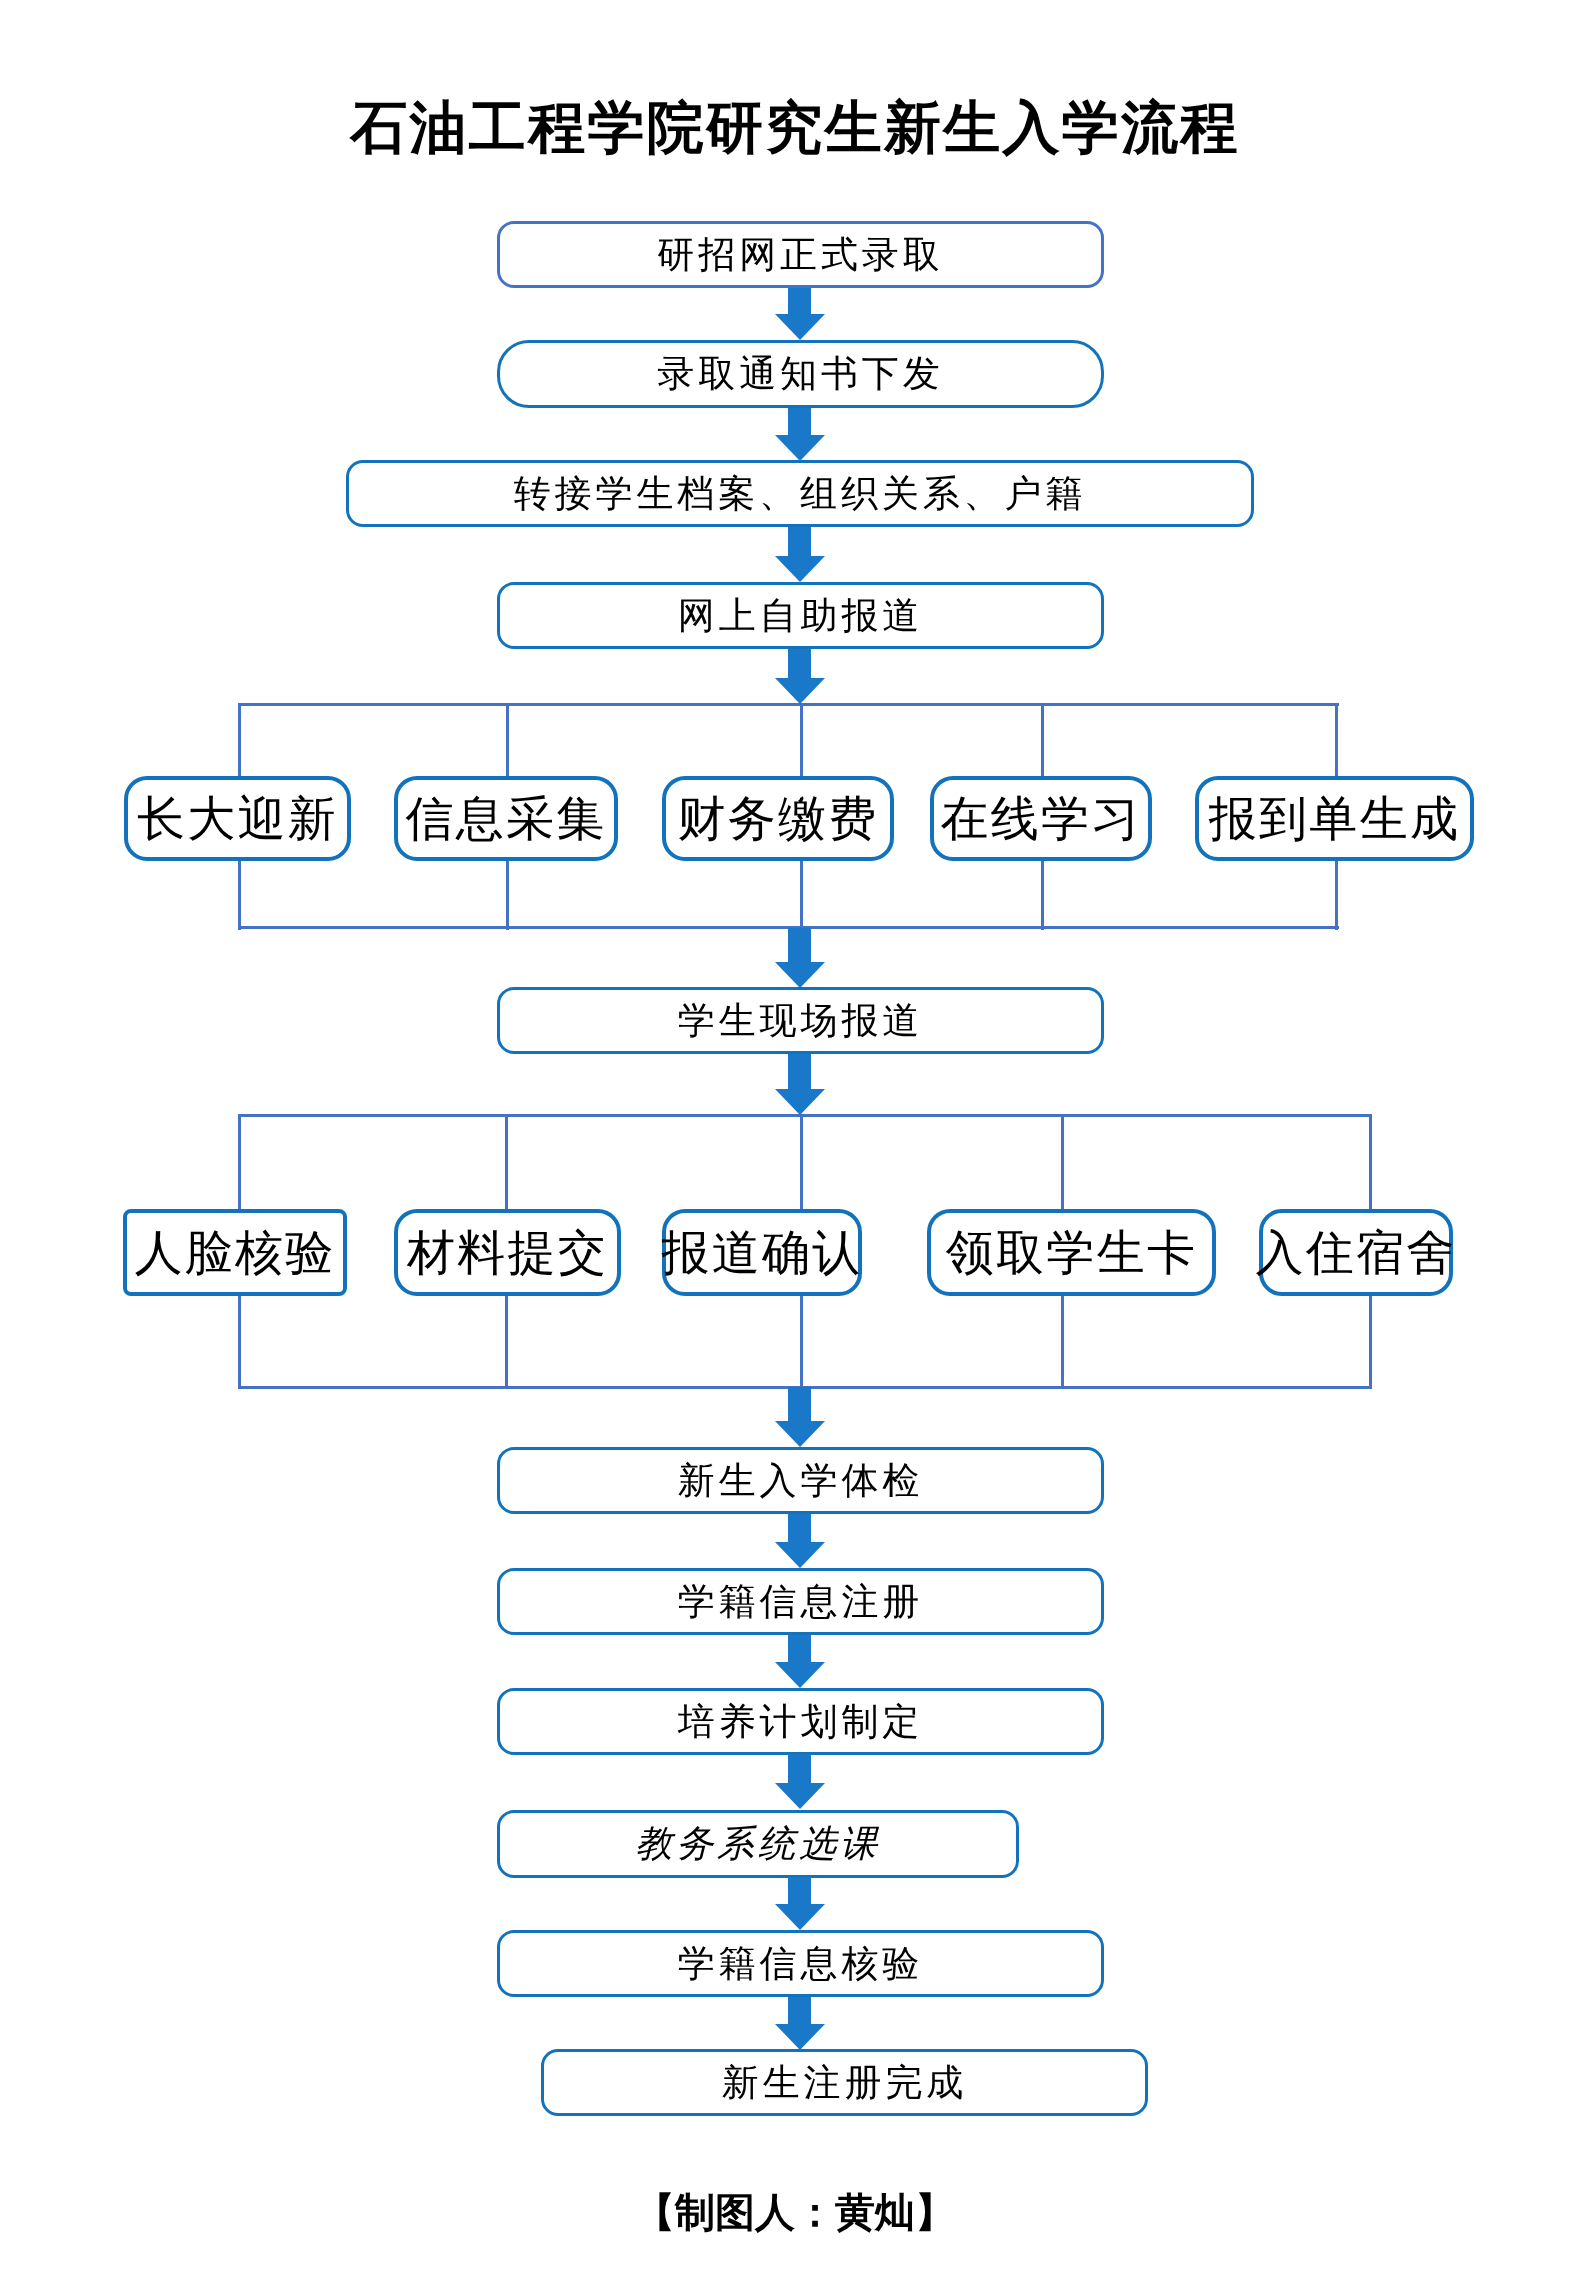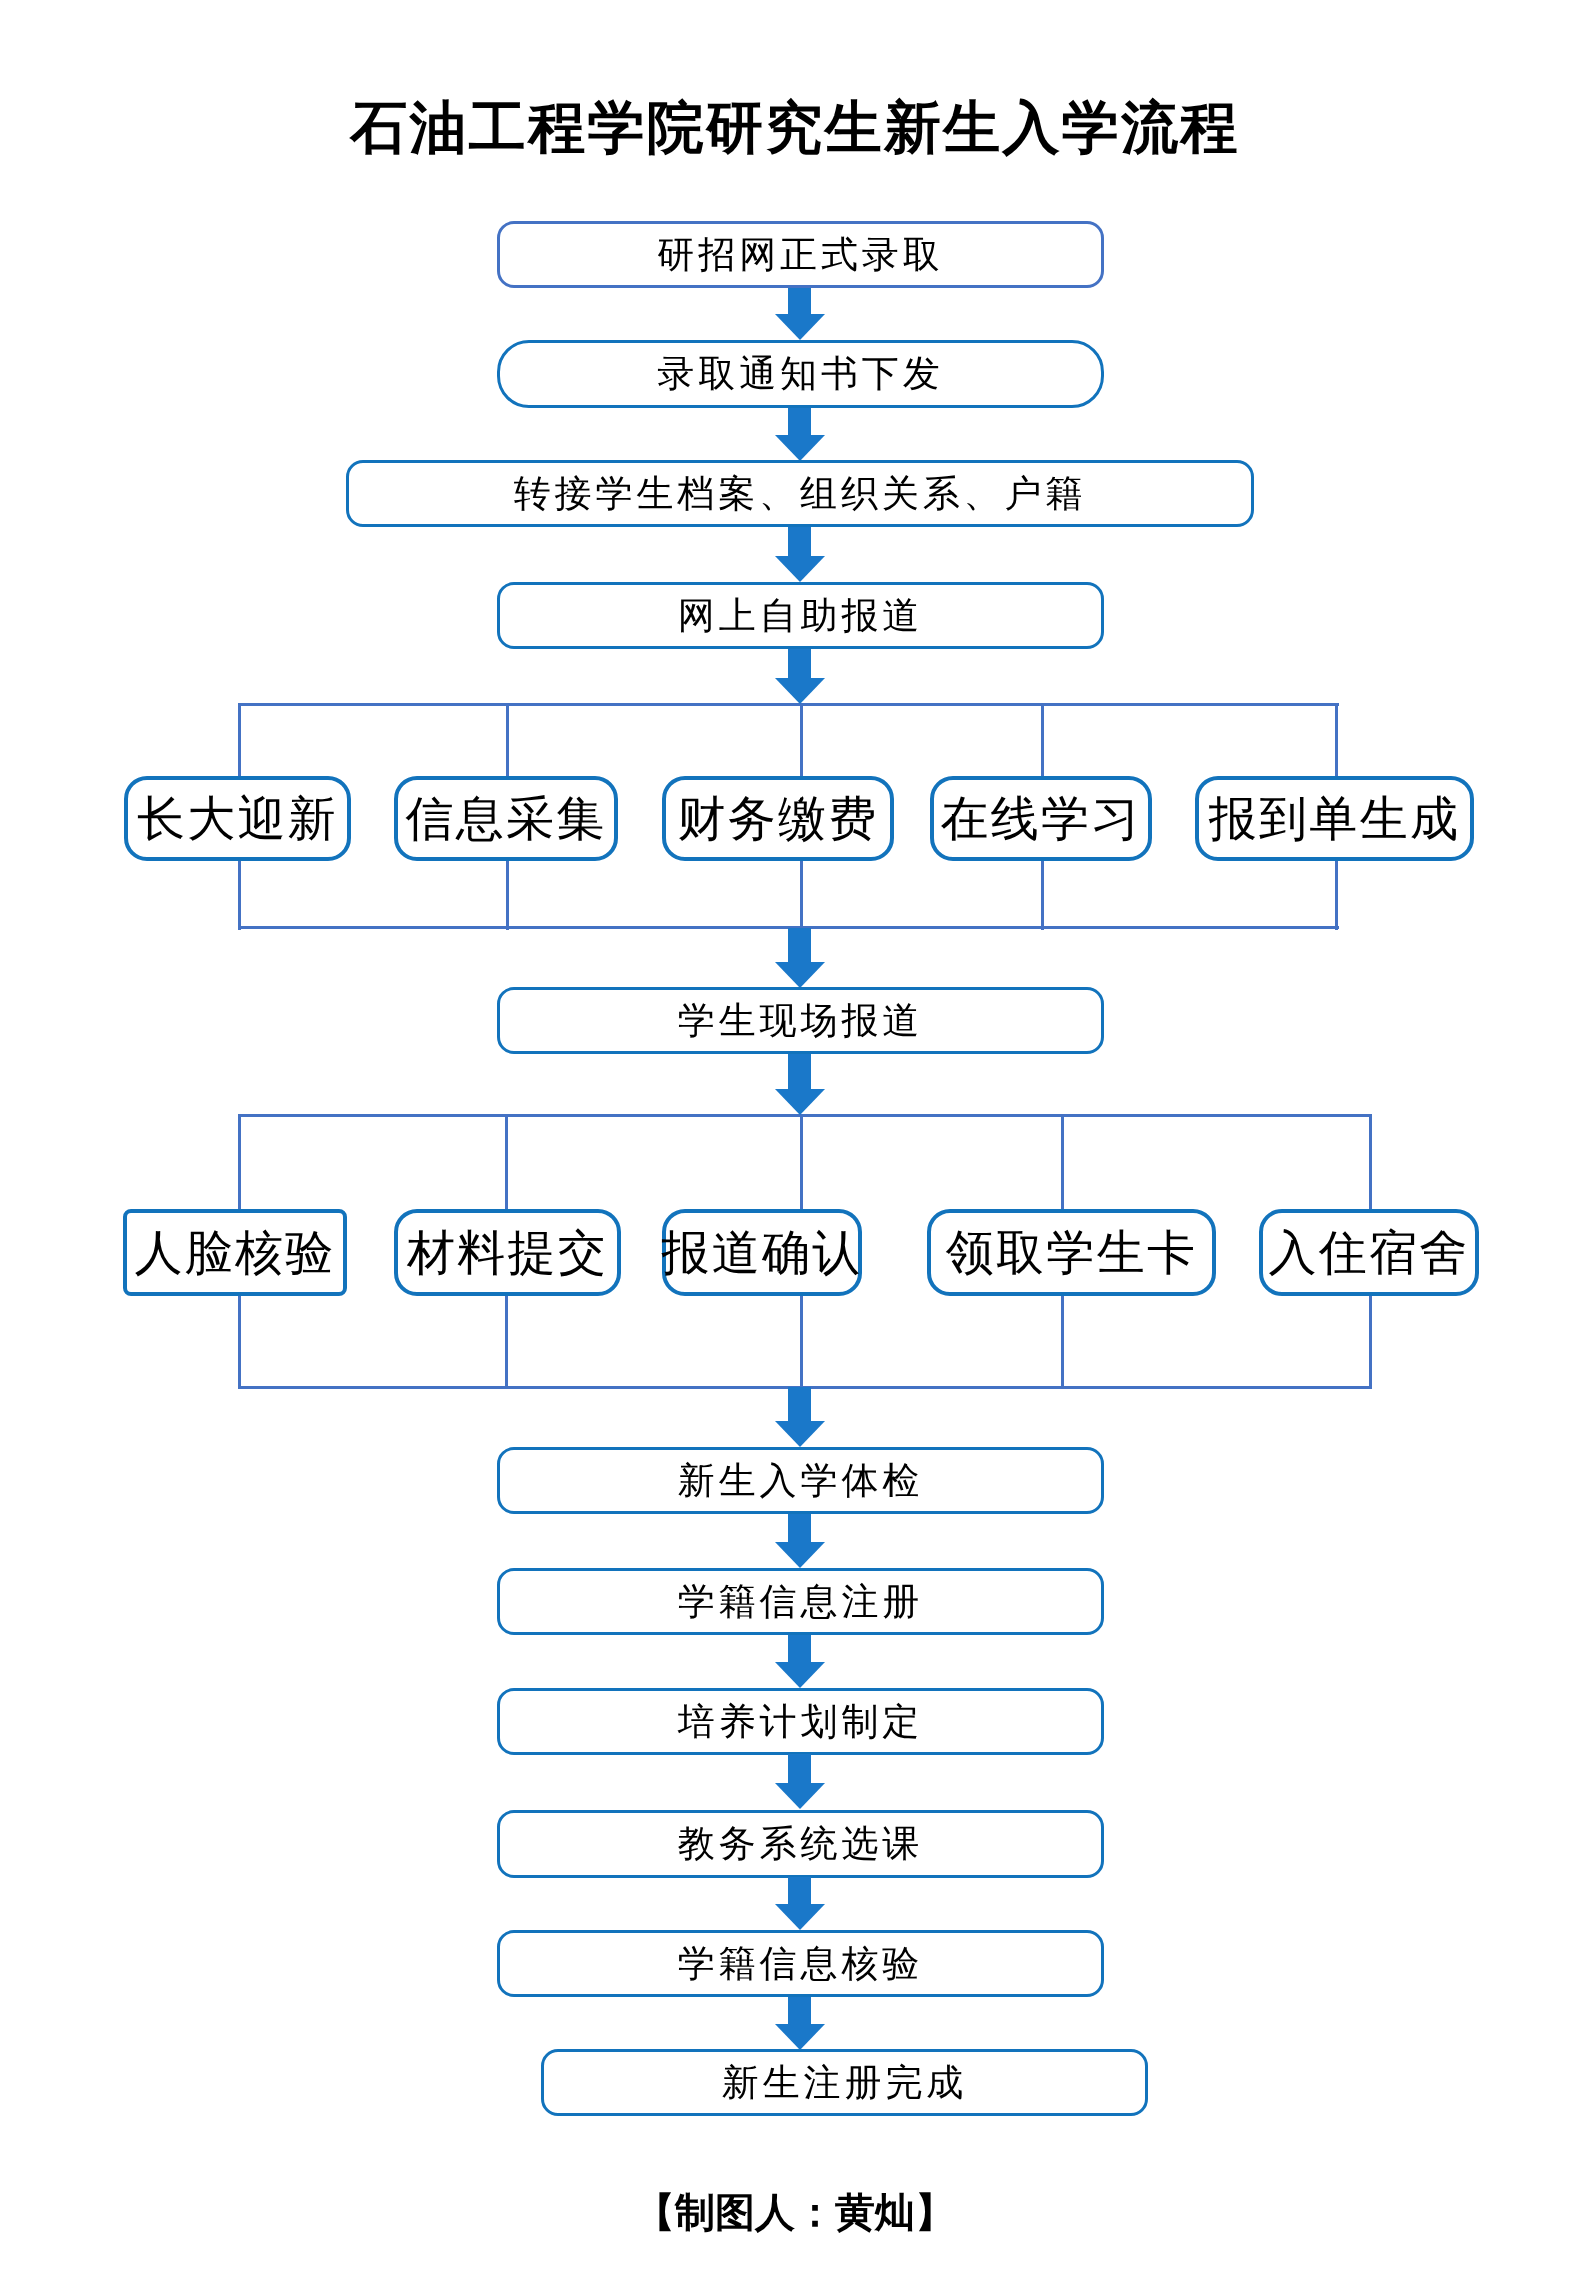--- a/index.html
+++ b/index.html
@@ -166,21 +166,21 @@
   <div class="vline" style="left:238px; top:1114px; height:275px;"></div>
   <div class="vline" style="left:505px; top:1114px; height:275px;"></div>
   <div class="vline" style="left:800px; top:1114px; height:275px;"></div>
   <div class="vline" style="left:1061px; top:1114px; height:275px;"></div>
   <div class="vline" style="left:1369px; top:1114px; height:275px;"></div>
 
   <div class="box branch" style="left:123px; top:1209px; width:224px; height:87px;border-radius:8px;">人脸核验</div>
   <div class="box branch" style="left:394px; top:1209px; width:227px; height:87px;">材料提交</div>
   <div class="box branch" style="left:662px; top:1209px; width:200px; height:87px;">报道确认</div>
   <div class="box branch" style="left:927px; top:1209px; width:289px; height:87px;">领取学生卡</div>
-  <div class="box branch" style="left:1259px; top:1209px; width:220px; height:87px;">入住宿舍</div>
+  <div class="box branch" style="left:1259px; top:1209px; width:194px; height:87px;">入住宿舍</div>
 
   <div class="arrow" style="left:775px; top:1387px; height:60px;">
     <div class="shaft"></div>
     <div class="head"></div>
   </div>
 
   <div class="box" style="left:497px; top:1447px; width:607px; height:67px;">新生入学体检</div>
 
   <div class="arrow" style="left:775px; top:1514px; height:54px;">
     <div class="shaft"></div>
@@ -194,21 +194,21 @@
     <div class="head"></div>
   </div>
 
   <div class="box" style="left:497px; top:1688px; width:607px; height:67px;">培养计划制定</div>
 
   <div class="arrow" style="left:775px; top:1754px; height:55px;">
     <div class="shaft"></div>
     <div class="head"></div>
   </div>
 
-  <div class="box" style="left:497px; top:1810px; width:607px; height:68px;">教务系统选课</div>
+  <div class="box" style="left:497px; top:1810px; width:522px; height:68px;font-style:italic;">教务系统选课</div>
 
   <div class="arrow" style="left:775px; top:1877px; height:53px;">
     <div class="shaft"></div>
     <div class="head"></div>
   </div>
 
   <div class="box" style="left:497px; top:1930px; width:607px; height:67px;">学籍信息核验</div>
 
   <div class="arrow" style="left:775px; top:1997px; height:53px;">
     <div class="shaft"></div>

